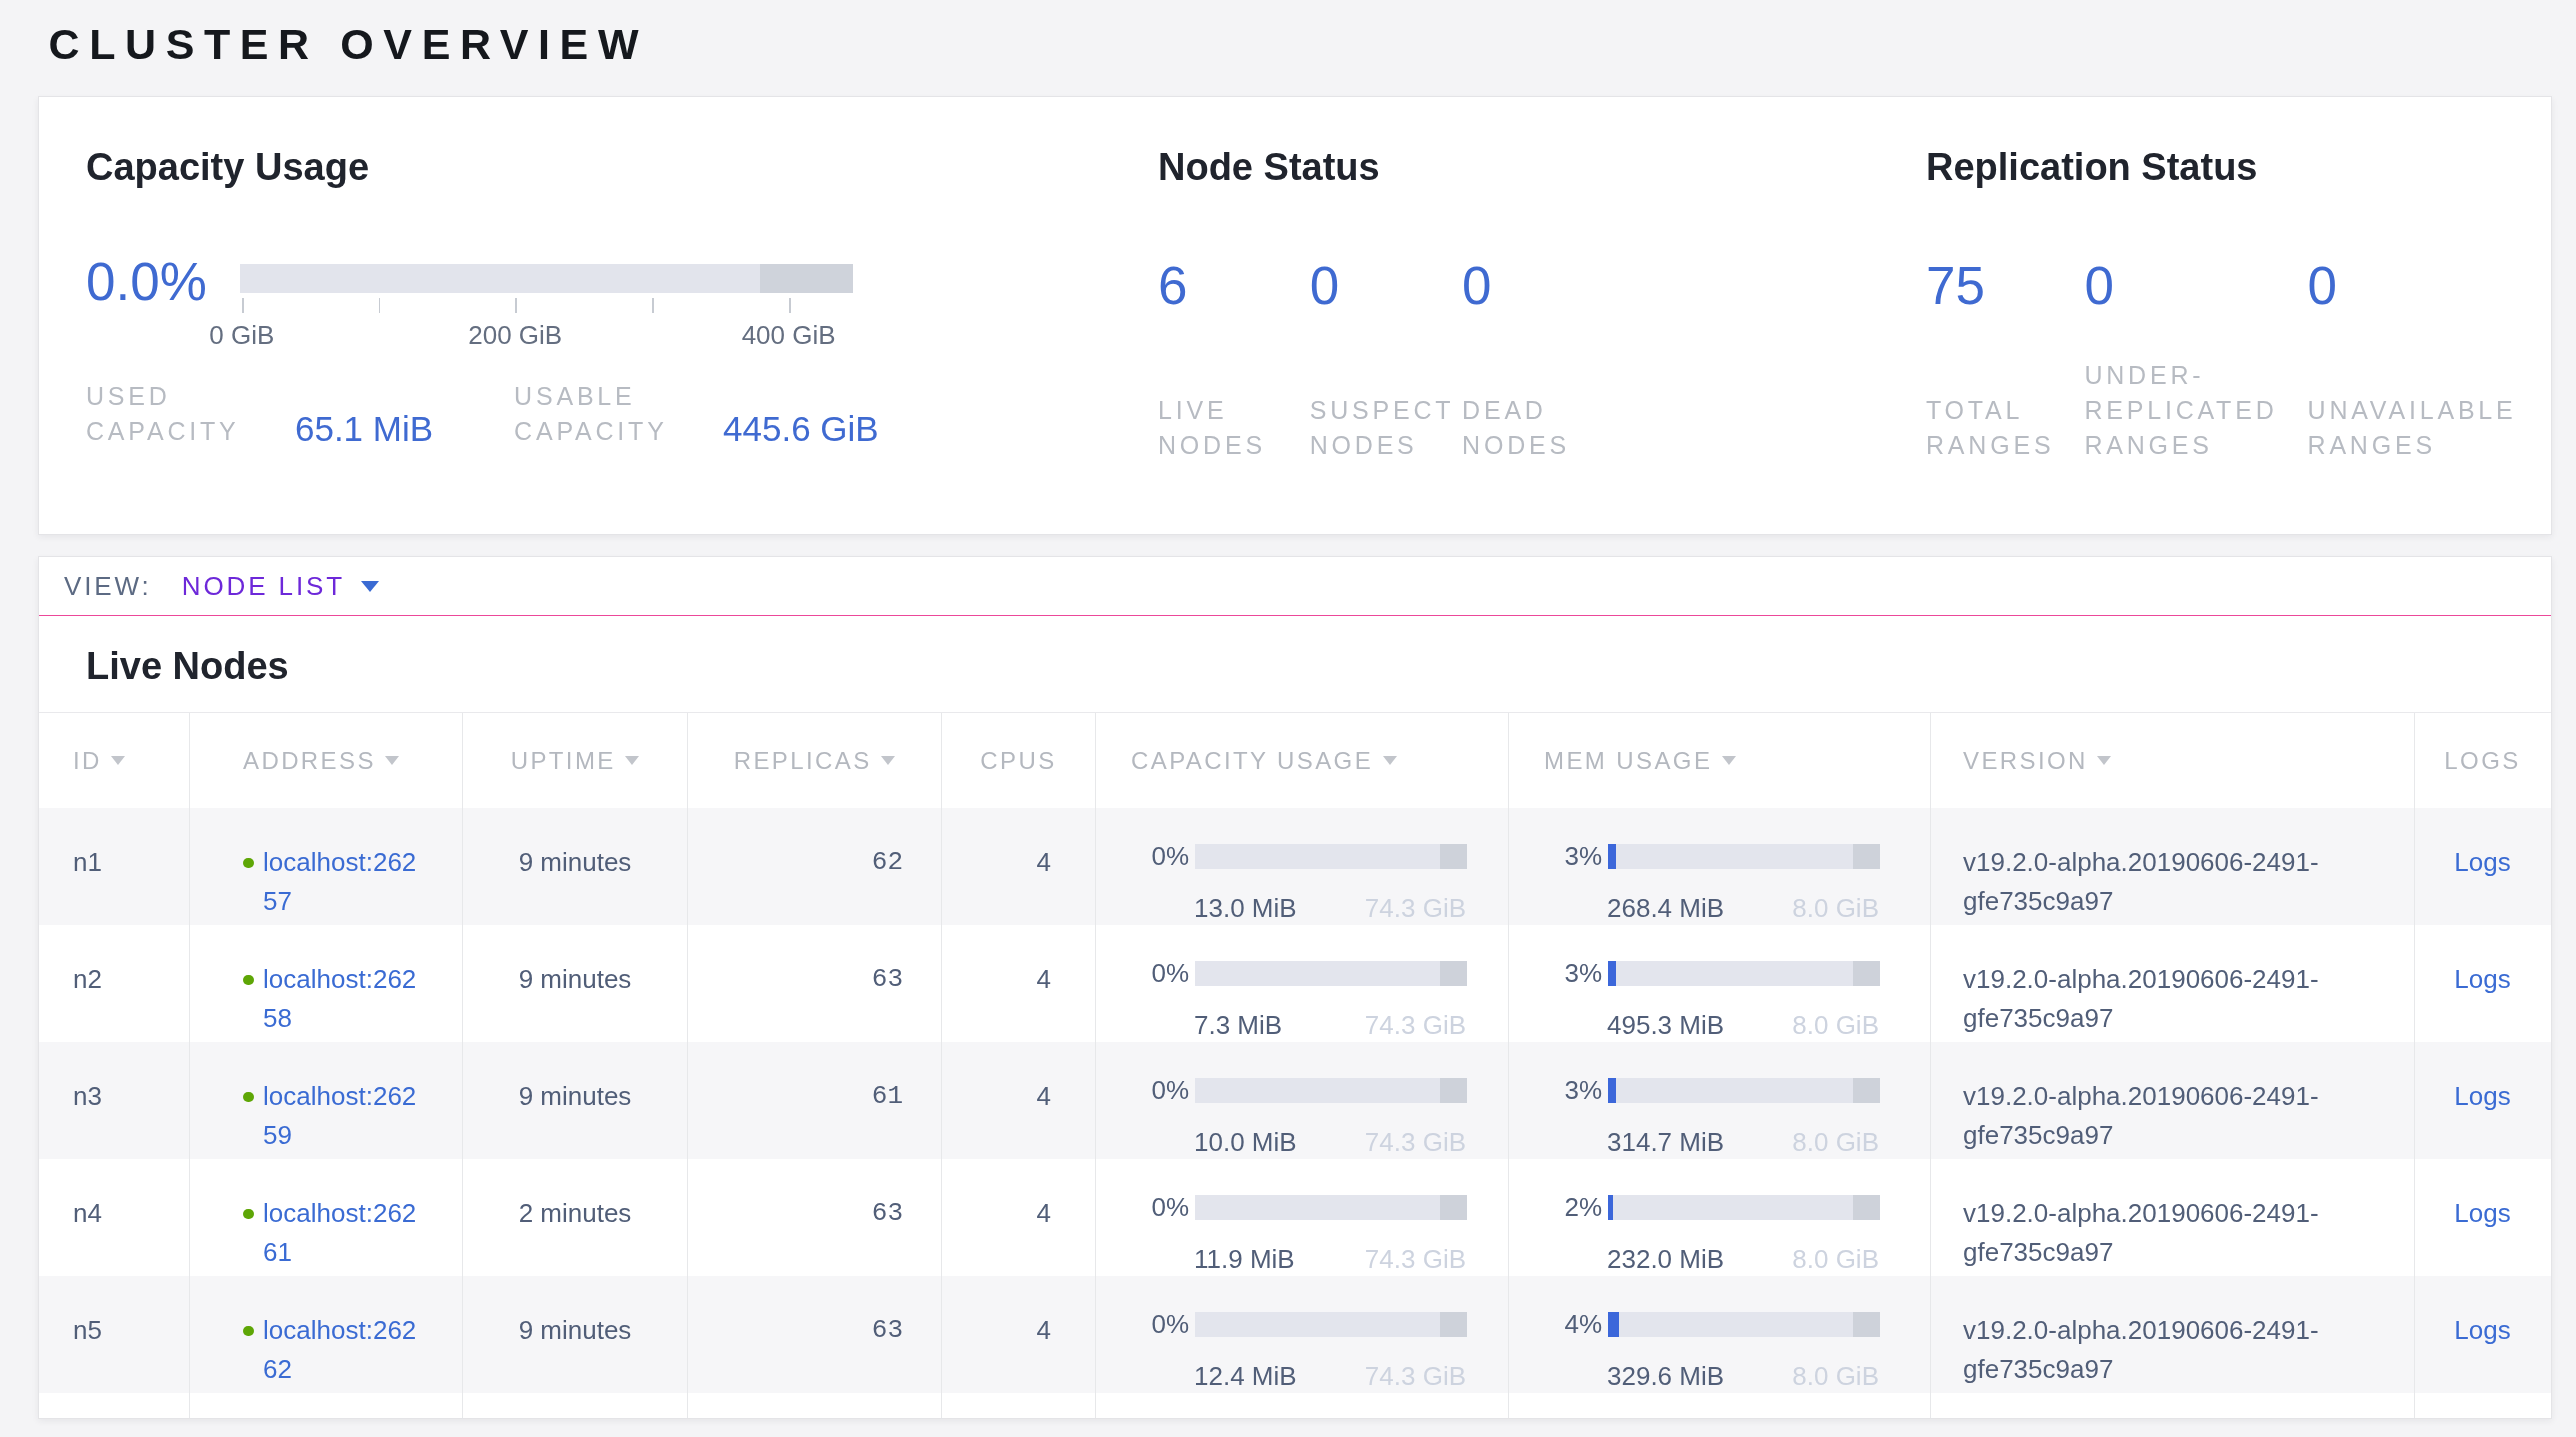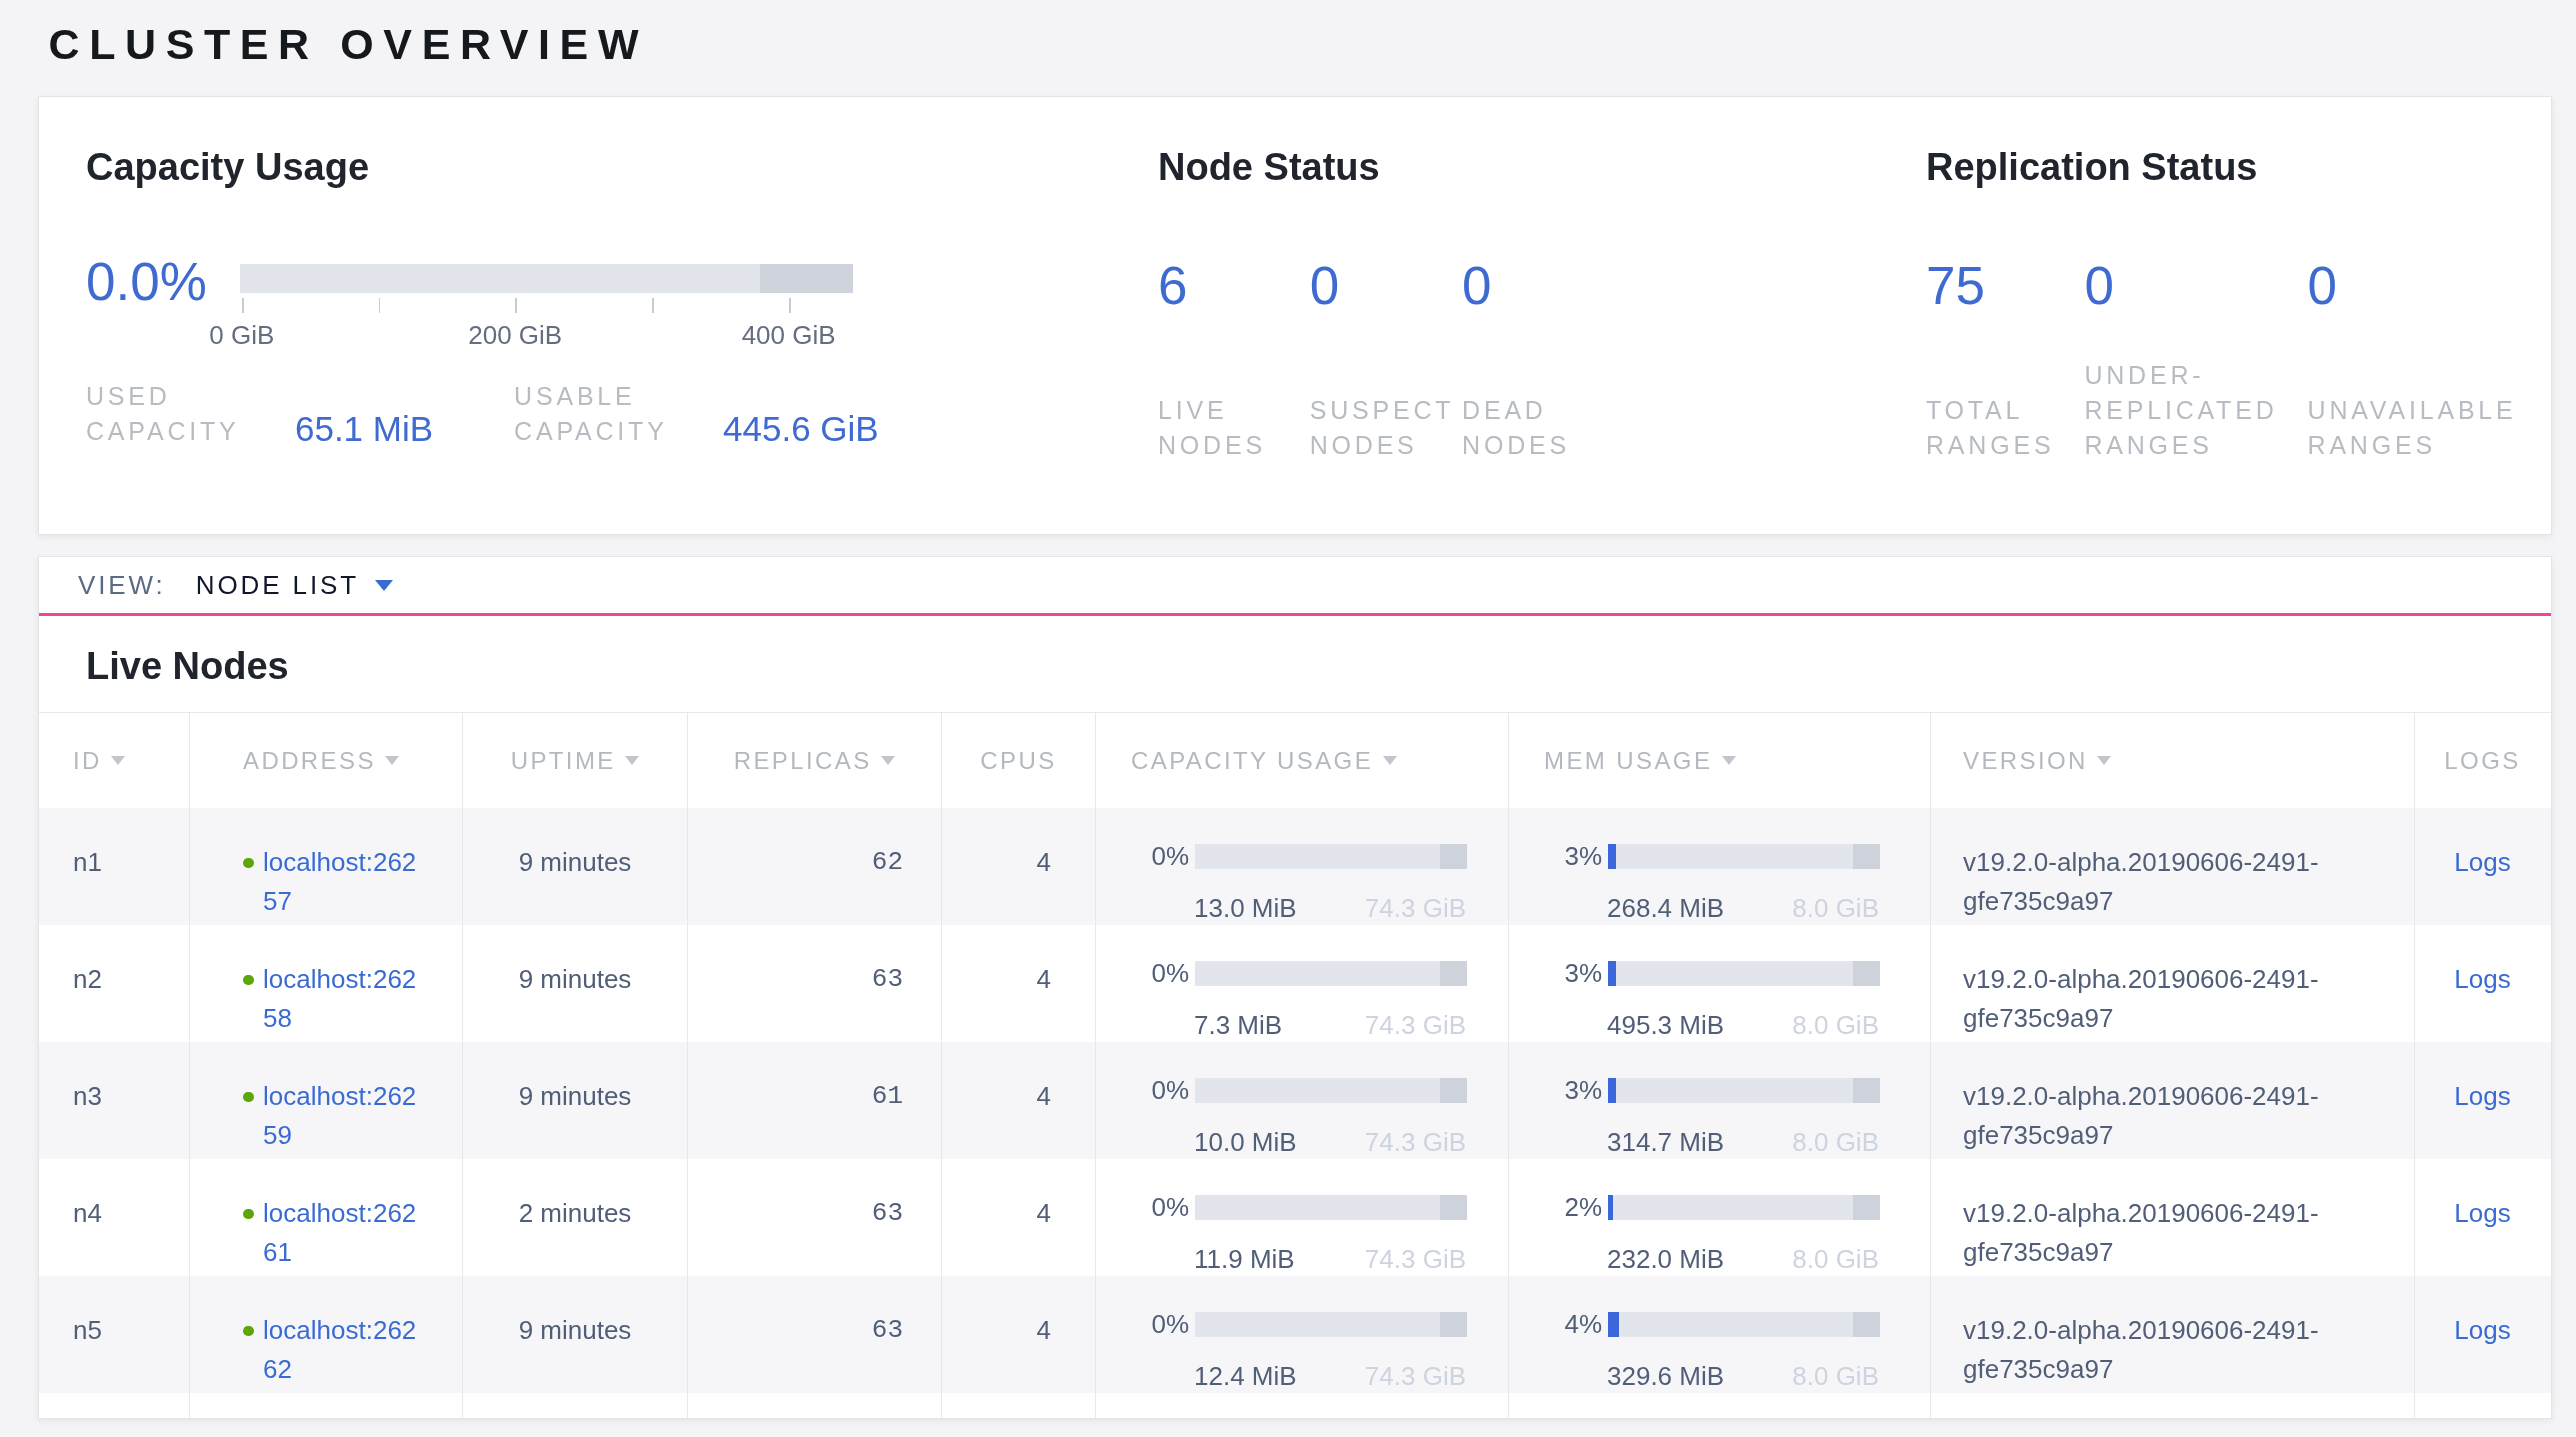--- a/index.html
+++ b/index.html
@@ -62,26 +62,26 @@
   .sec-node .stat-row { gap:7.7px; }
   .sec-repl .stat-row { gap:30px; }
   .stat-col { display:flex; flex-direction:column; height:207px; }
   .sec-node .stat-col { min-width:144px; }
   .sec-repl .stat-col { min-width:125px; }
   .stat-col .stat-label { margin-top:auto; }
 
   
   .card-nodes { margin-top:21px; width:2514px; height:863px; }
   .view-bar {
-    height:59px; display:flex; align-items:center; padding-left:39px;
-    border-bottom:3px solid #ec4899;
+    height:59px; display:flex; align-items:center; padding-left:25px;
+    border-bottom:1px solid #ec4899;
   }
   .view-label { font-size:26px; letter-spacing:2.9px; color:#5c6a83; }
   .view-select { display:flex; align-items:center; margin-left:30px; cursor:pointer; }
-  .view-select > span:first-child { font-size:26px; letter-spacing:2.9px; color:#0f172a; }
+  .view-select > span:first-child { font-size:26px; letter-spacing:2.9px; color:#6d28d9; }
   .caret {
     width:0; height:0; margin-left:16.3px;
     border-left:9.6px solid transparent; border-right:9.6px solid transparent;
     border-top:11.5px solid #3a6bd3;
   }
   .ln-head { height:96px; padding:24px 0 0 47px; }
 
   .thead, .trow, .trow-partial {
     display:grid;
     grid-template-columns:151px 273px 225px 254px 154px 413px 422px 484px 135px;

